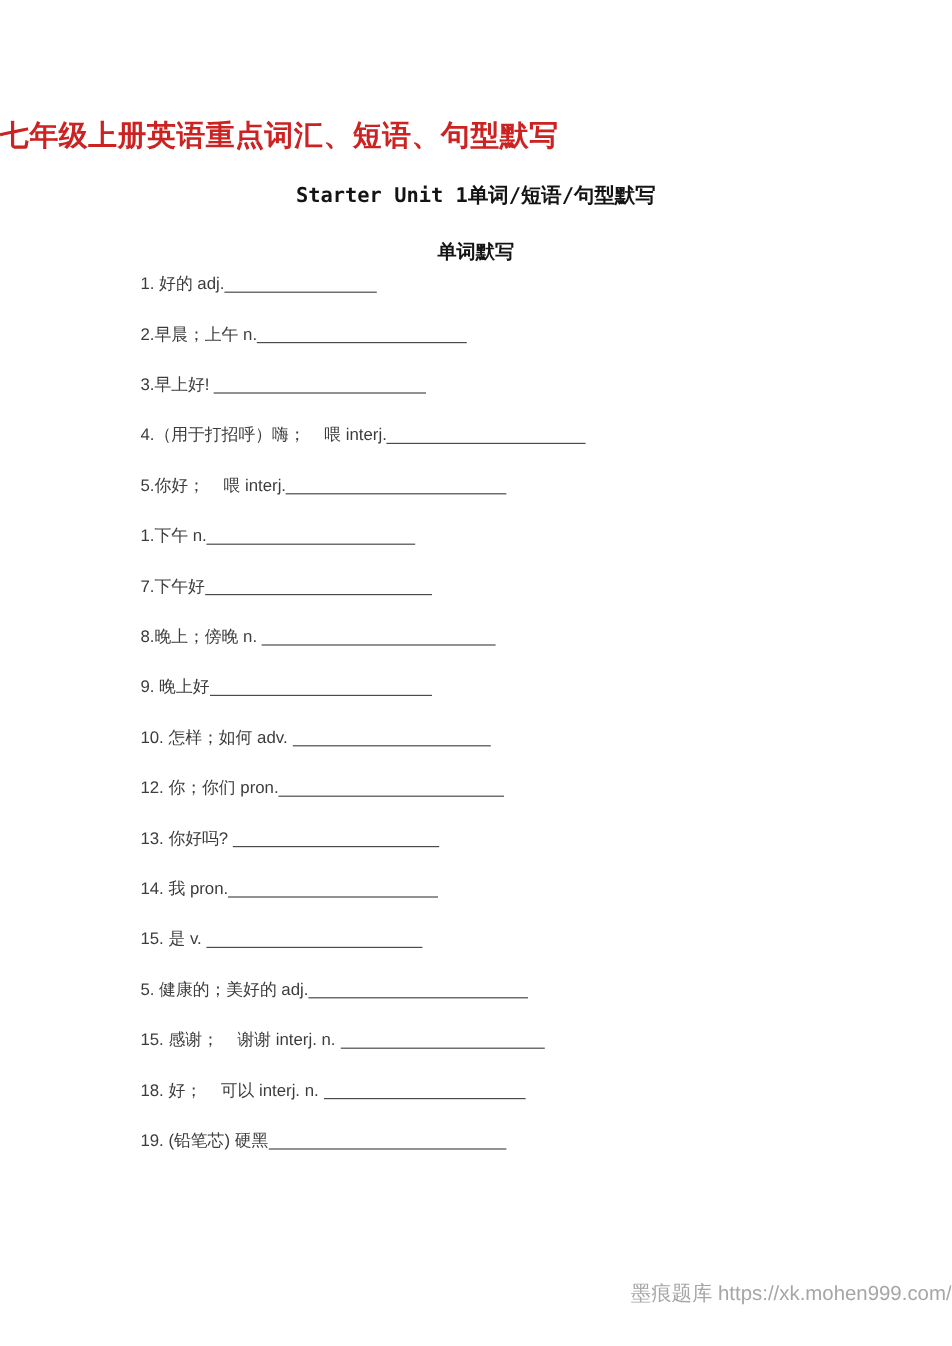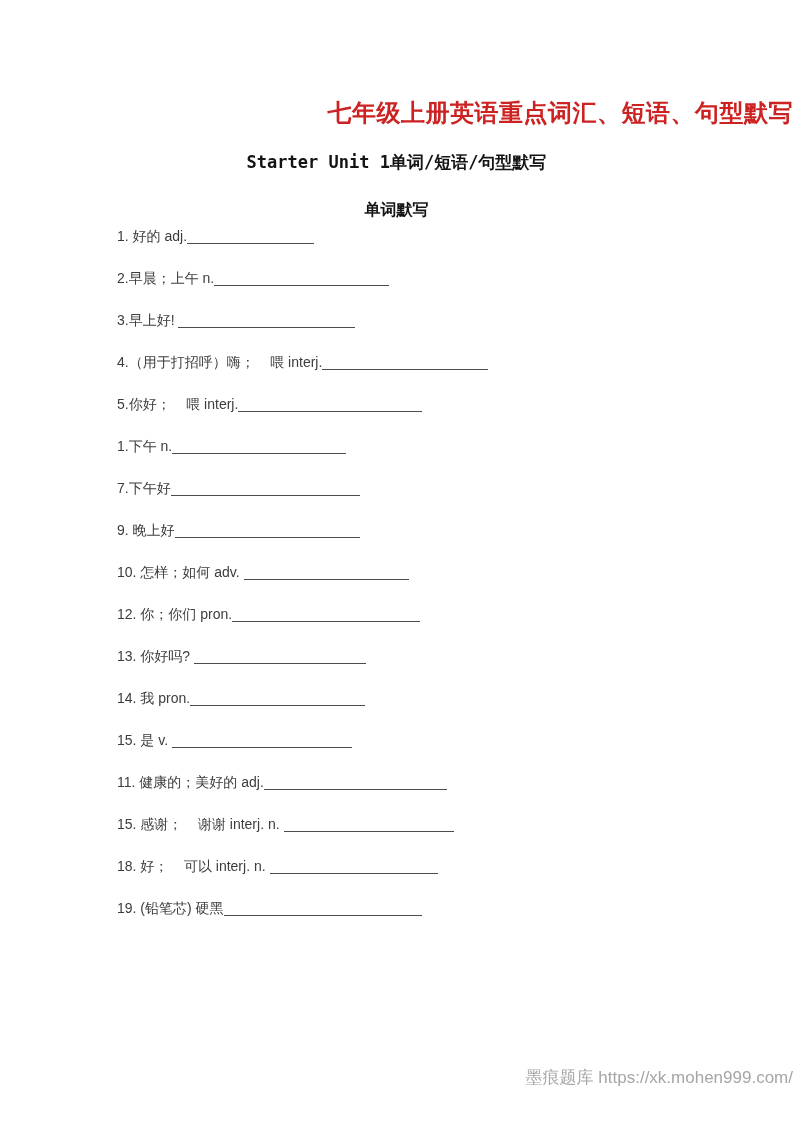--- a/index.html
+++ b/index.html
@@ -5,21 +5,21 @@
   html,body { margin:0; padding:0; background:#ffffff; }
   .page {
     position:relative;
     width:793px; height:1122px;
     background:#ffffff;
     font-family:"Liberation Sans","DejaVu Sans",sans-serif;
     overflow:hidden;
   }
   .title {
     position:absolute; top:97px; left:0; width:100%;
-    text-align:right;
+    text-align:left;
     font-size:24px; font-weight:bold;
     color:#cc2222;
     letter-spacing:0.5px;
   }
   .subtitle {
     position:absolute; top:151px; left:0; width:100%;
     text-align:center;
     font-size:17px; font-weight:bold;
     color:#141414;
     font-family:"DejaVu Sans Mono","Liberation Mono",monospace;
@@ -65,27 +65,28 @@
   <div class="section-heading">单词默写</div>
 
   <div class="items">
     <div class="item"><span class="item-label">1. 好的 adj.</span><span class="blank" style="width:127px"></span></div>
     <div class="item"><span class="item-label">2.早晨；上午 n.</span><span class="blank" style="width:175px"></span></div>
     <div class="item"><span class="item-label">3.早上好! </span><span class="blank" style="width:177px"></span></div>
     <div class="item"><span class="item-label">4.（用于打招呼）嗨；    喂 interj.</span><span class="blank" style="width:166px"></span></div>
     <div class="item"><span class="item-label">5.你好；    喂 interj.</span><span class="blank" style="width:184px"></span></div>
     <div class="item"><span class="item-label">1.下午 n.</span><span class="blank" style="width:174px"></span></div>
     <div class="item"><span class="item-label">7.下午好</span><span class="blank" style="width:189px"></span></div>
+    <div class="item"><span class="item-label">8.晚上；傍晚 n. </span><span class="blank" style="width:195px"></span></div>
     <div class="item"><span class="item-label">9. 晚上好</span><span class="blank" style="width:185px"></span></div>
     <div class="item"><span class="item-label">10. 怎样；如何 adv. </span><span class="blank" style="width:165px"></span></div>
     <div class="item"><span class="item-label">12. 你；你们 pron.</span><span class="blank" style="width:188px"></span></div>
     <div class="item"><span class="item-label">13. 你好吗? </span><span class="blank" style="width:172px"></span></div>
     <div class="item"><span class="item-label">14. 我 pron.</span><span class="blank" style="width:175px"></span></div>
     <div class="item"><span class="item-label">15. 是 v. </span><span class="blank" style="width:180px"></span></div>
-    <div class="item"><span class="item-label">11. 健康的；美好的 adj.</span><span class="blank" style="width:183px"></span></div>
+    <div class="item"><span class="item-label">5. 健康的；美好的 adj.</span><span class="blank" style="width:183px"></span></div>
     <div class="item"><span class="item-label">15. 感谢；    谢谢 interj. n. </span><span class="blank" style="width:170px"></span></div>
     <div class="item"><span class="item-label">18. 好；    可以 interj. n. </span><span class="blank" style="width:168px"></span></div>
     <div class="item"><span class="item-label">19. (铅笔芯) 硬黑</span><span class="blank" style="width:198px"></span></div>
   </div>
 
   <div class="footer">墨痕题库 https://xk.mohen999.com/</div>
 
 </div>
 
 </body></html>

